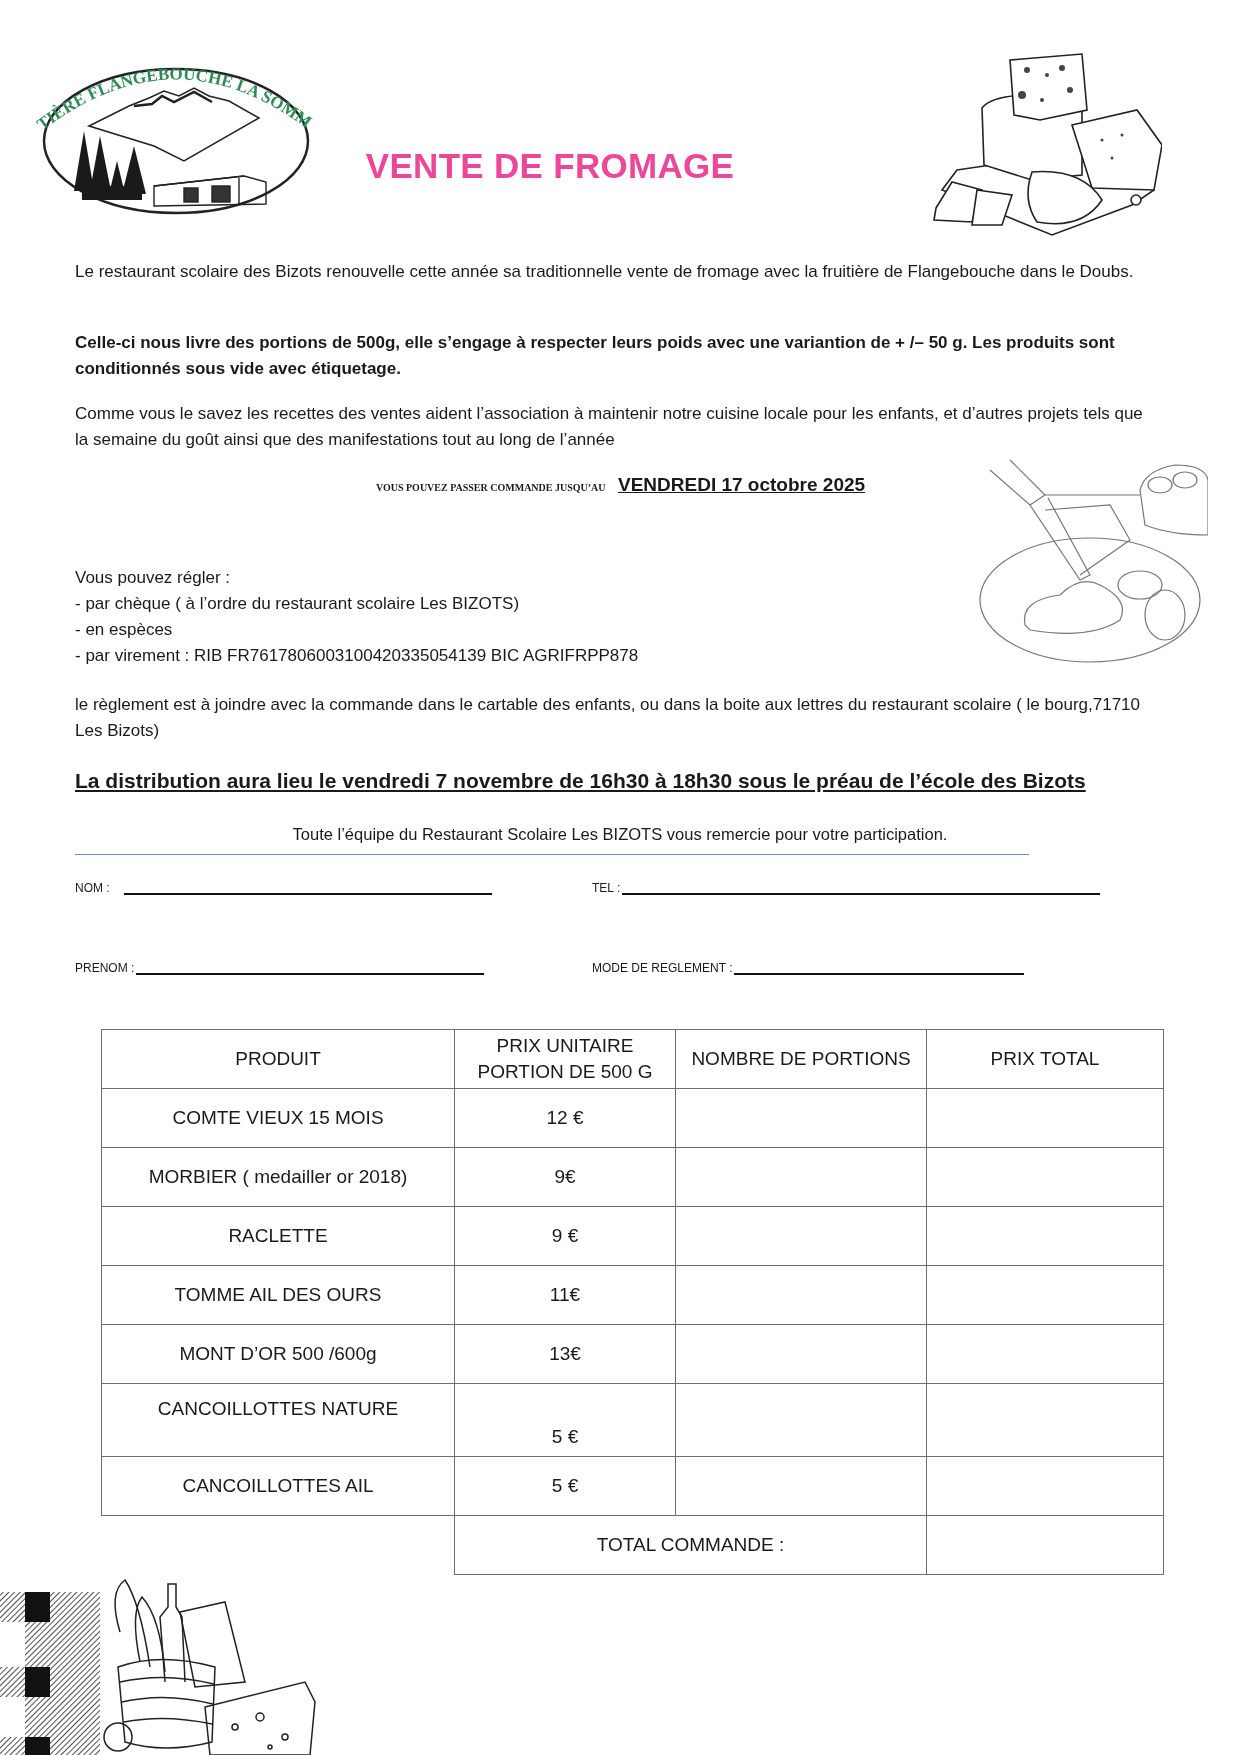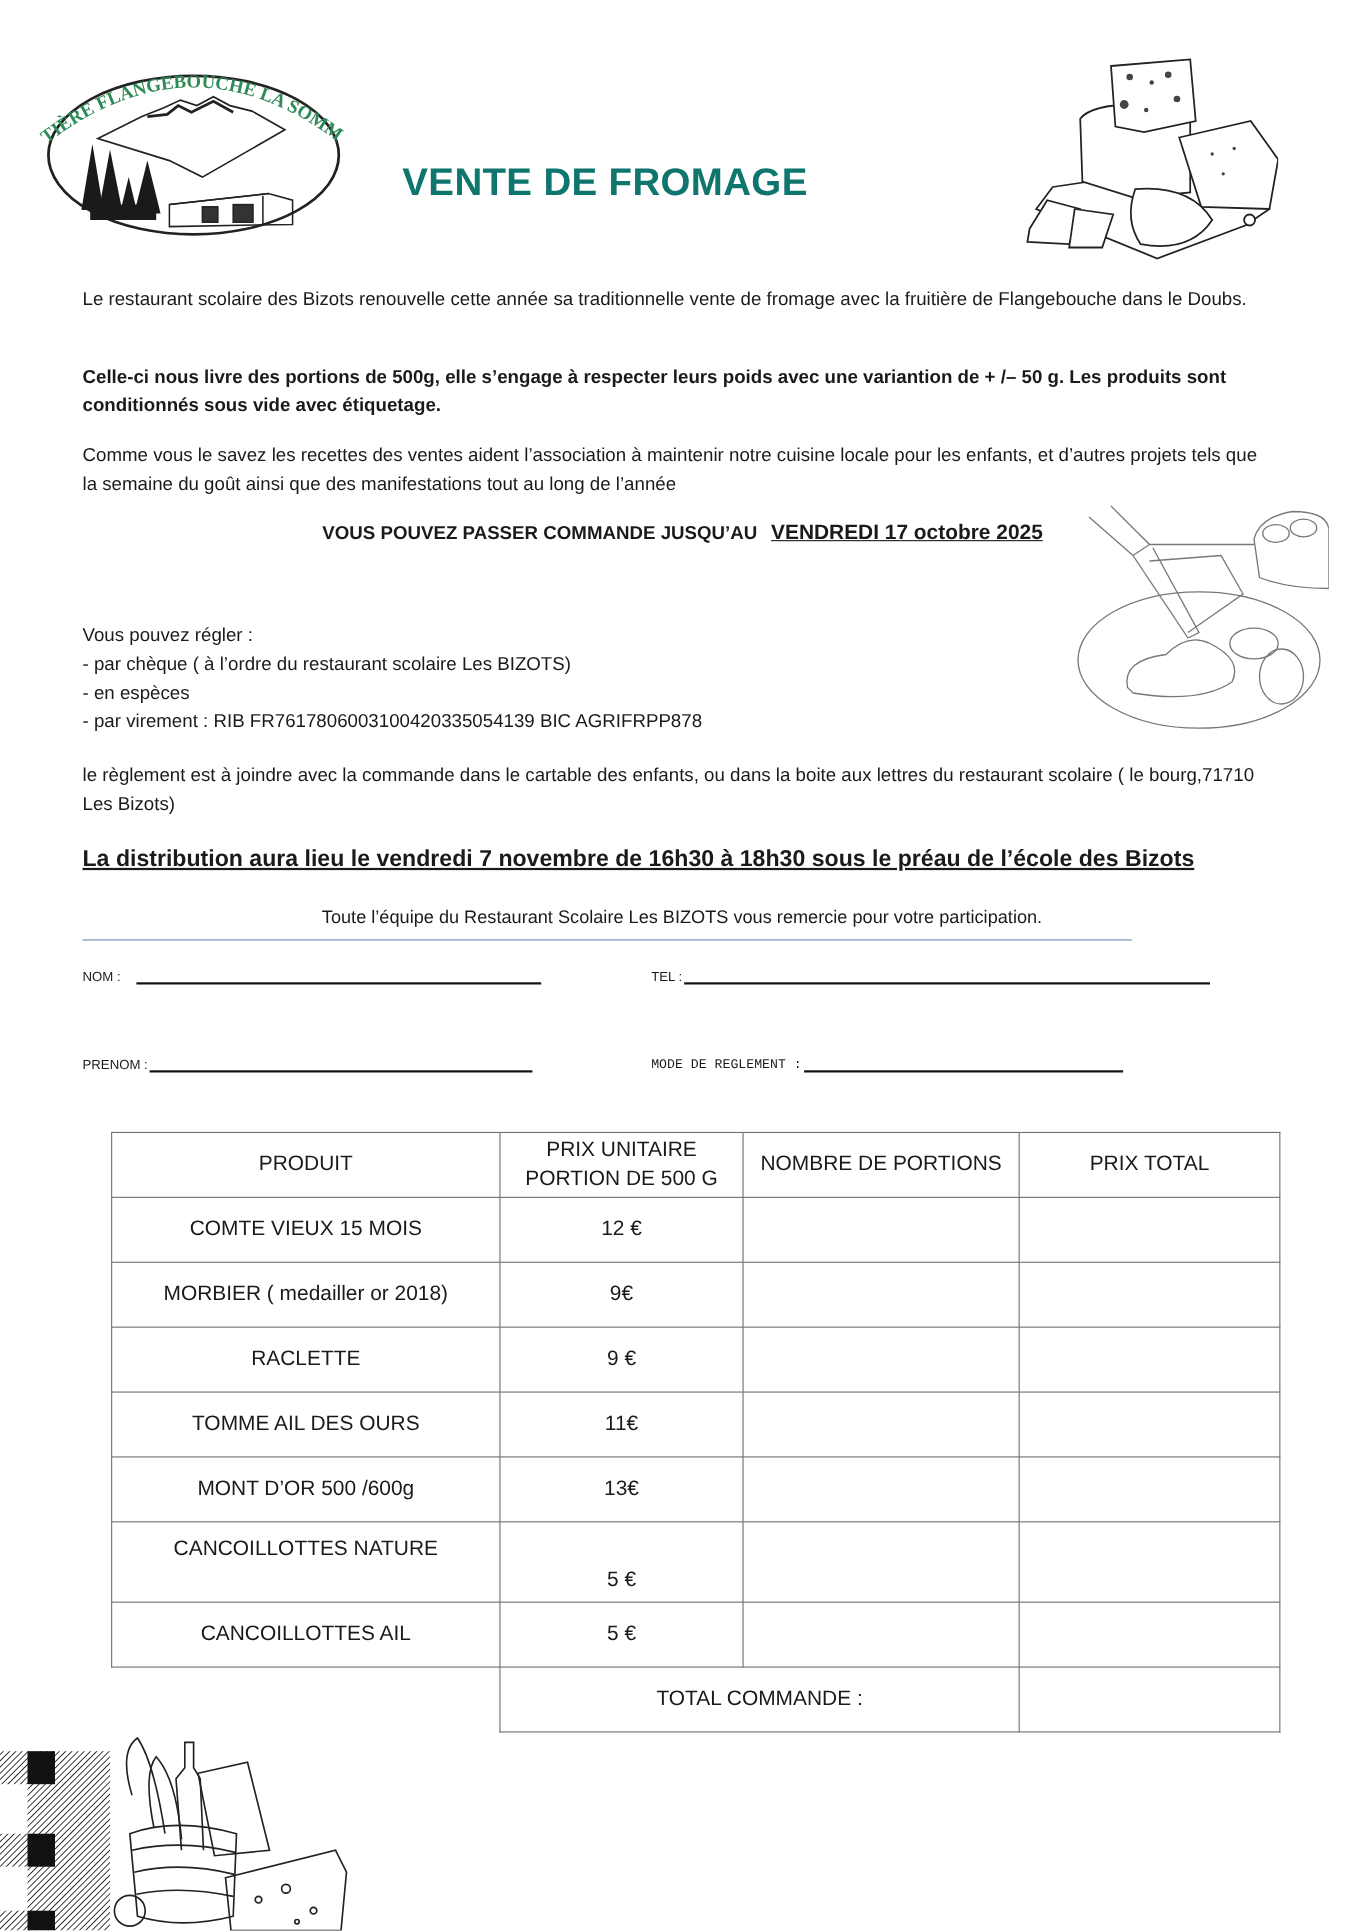--- a/index.html
+++ b/index.html
@@ -6,56 +6,56 @@
   body {
     width: 1241px; height: 1755px; position: relative; overflow: hidden;
     font-family: "Liberation Sans", "DejaVu Sans", sans-serif;
     color: #1a1a1a;
   }
   .abs { position: absolute; }
 
   
   #logo { left: 34px; top: 36px; width: 285px; height: 186px; }
   
-  #title { left: 300px; top: 146px; width: 500px; text-align: center; font-size: 35px; font-weight: bold; letter-spacing: 0.3px; color: #0f766e; }
+  #title { left: 300px; top: 146px; width: 500px; text-align: center; font-size: 35px; font-weight: bold; letter-spacing: 0.3px; color: #ec4899; }
   
   #cheese-art { left: 922px; top: 40px; width: 240px; height: 205px; }
   
   #raclette-art { left: 970px; top: 450px; width: 238px; height: 220px; }
   
   #basket-art { left: 0px; top: 1572px; width: 370px; height: 183px; }
 
   .para { left: 75px; width: 1080px; font-size: 17px; line-height: 26px; }
   #p1 { top: 259px; }
   #p2 { top: 330px; font-weight: bold; }
   #p3 { top: 401px; }
 
   #order-line { left: 0; width: 1241px; top: 474px; text-align: center; font-size: 16px; }
-  #order-line .lbl { font-weight: bold; font-size: 17px; }
+  #order-line .lbl { font-weight: bold; font-size: 10px; font-family: Liberation Serif, serif; }
   #order-line .dt { font-weight: bold; font-size: 19px; text-decoration: underline; margin-left: 8px; }
 
   #payment { left: 75px; top: 565px; font-size: 17px; line-height: 26px; }
   #payment div { white-space: nowrap; }
 
   #reglement { left: 75px; top: 692px; width: 1080px; font-size: 17px; line-height: 26px; }
 
   #distribution { left: 75px; top: 769px; font-size: 21px; font-weight: bold; text-decoration: underline; white-space: nowrap; }
 
   #thanks { left: 0; width: 1240px; top: 825px; text-align: center; font-size: 16.5px; }
   #blue-rule { left: 75px; top: 854px; width: 954px; height: 1px; background: #6b8cb7; }
 
   .field { font-size: 12px; white-space: nowrap; display: flex; align-items: flex-end; }
   .field .line { display: inline-block; border-bottom: 2px solid #111; height: 20px; margin-left: 6px; }
   #f-nom { left: 75px; top: 873px; }
   #f-nom .line { width: 368px; margin-left: 14px; }
   #f-tel { left: 592px; top: 873px; }
   #f-tel .line { width: 478px; margin-left: 2px; }
   #f-prenom { left: 75px; top: 953px; }
   #f-prenom .line { width: 348px; margin-left: 2px; }
-  #f-mode { left: 592px; top: 953px; font-family: Liberation Mono, monospace; }
+  #f-mode { left: 592px; top: 953px; }
   #f-mode .line { width: 290px; margin-left: 2px; }
 
   
   #order-table { left: 101px; top: 1029px; border-collapse: collapse; font-size: 19px; }
   #order-table td, #order-table th {
     border: 1.5px solid #6e6e6e; text-align: center; vertical-align: middle;
     font-weight: normal; padding: 0; height: 58px; color: #1a1a1a;
   }
   #order-table th { line-height: 26px; }
   .c1 { width: 352px; } .c2 { width: 220px; } .c3 { width: 250px; } .c4 { width: 236px; }

